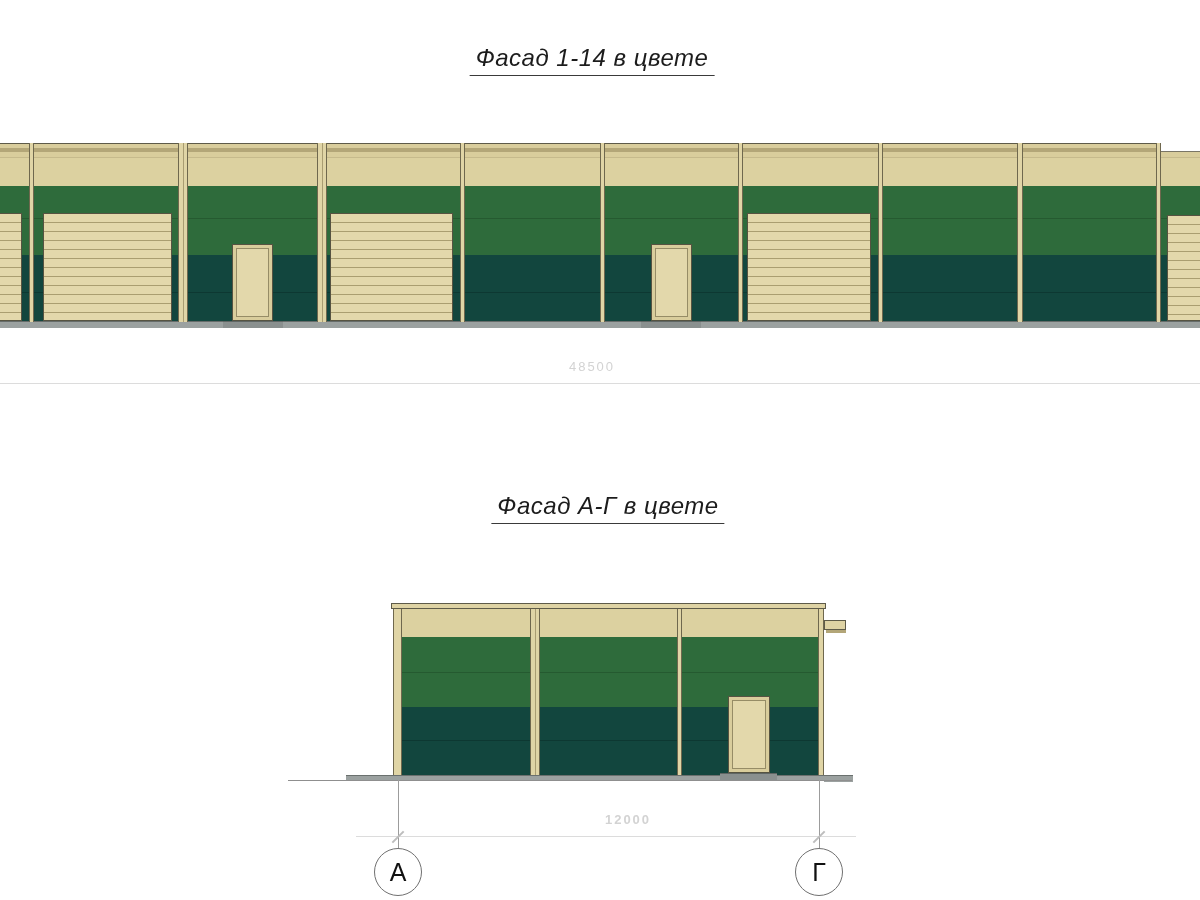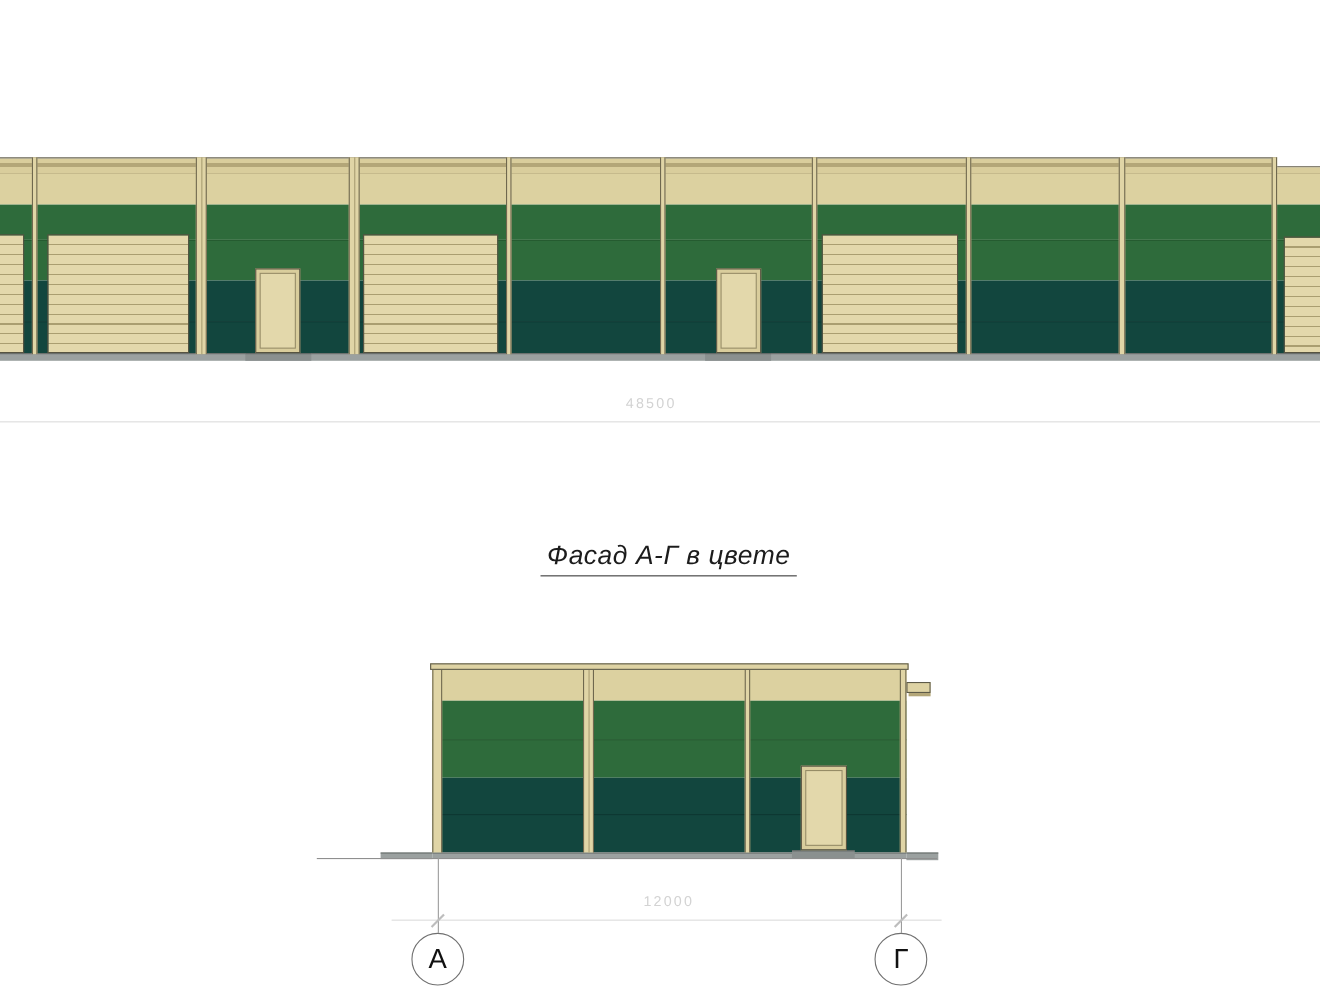--- a/index.html
+++ b/index.html
@@ -41,20 +41,21 @@
            letter-spacing:2px;white-space:nowrap;}
   .axis-circle{position:absolute;width:48px;height:48px;border:1.5px solid #707070;border-radius:50%;
                background:#fff;display:flex;align-items:center;justify-content:center;
                font-size:25px;color:#111;box-sizing:border-box;}
 </style>
 </head>
 <body>
 
 <div id="stage">
 
+  <div class="title" style="left:592px;top:44px;">Фасад 1-14 в цвете</div>
   <div class="title" style="left:608px;top:492px;">Фасад А-Г в цвете</div>
 
   <div>
       <div class="el parapet" style="left: 0px; top: 143px; width: 1200px; height: 43px;"></div>
       <div class="el gmid" style="left: 0px; top: 186px; width: 1200px; height: 32px;"></div>
       <div class="el gmid seam" style="left: 0px; top: 218px; width: 1200px; height: 37px;"></div>
       <div class="el gdark" style="left: 0px; top: 255px; width: 1200px; height: 37px;"></div>
       <div class="el gdark seam" style="left: 0px; top: 292px; width: 1200px; height: 29px;"></div>
       <div class="el plinth" style="left: 0px; top: 321px; width: 1200px; height: 7px;"></div>
       <div class="el garage" style="left: -30px; top: 213px; width: 52px; height: 108px;"></div>
@@ -106,17 +107,17 @@
       <div class="el scupper" style="left: 824px; top: 620px; width: 22px; height: 10px;"></div>
       <div class="el scupper-shadow" style="left: 826px; top: 630px; width: 20px; height: 3px;"></div>
       <div class="el groundline" style="left: 288px; top: 780px; width: 564px; height: 1px;"></div>
     </div>
 
   <div class="el extline" style="left:398px;top:780px;width:1px;height:68px;"></div>
   <div class="el extline" style="left:819px;top:780px;width:1px;height:68px;"></div>
   <div class="el dimline" style="left:356px;top:836px;width:500px;height:1px;"></div>
   <div class="el tick" style="left:390px;top:836px;width:16px;height:2px;"></div>
   <div class="el tick" style="left:811px;top:836px;width:16px;height:2px;"></div>
-  <div class="dimtext" style="left:608px;top:812px;">12000</div>
+  <div class="dimtext" style="left:628px;top:812px;font-weight:bold;">12000</div>
   <div class="axis-circle" style="left:374px;top:848px;">А</div>
   <div class="axis-circle" style="left:795px;top:848px;">Г</div>
 
 </div>
 
 </body></html>

